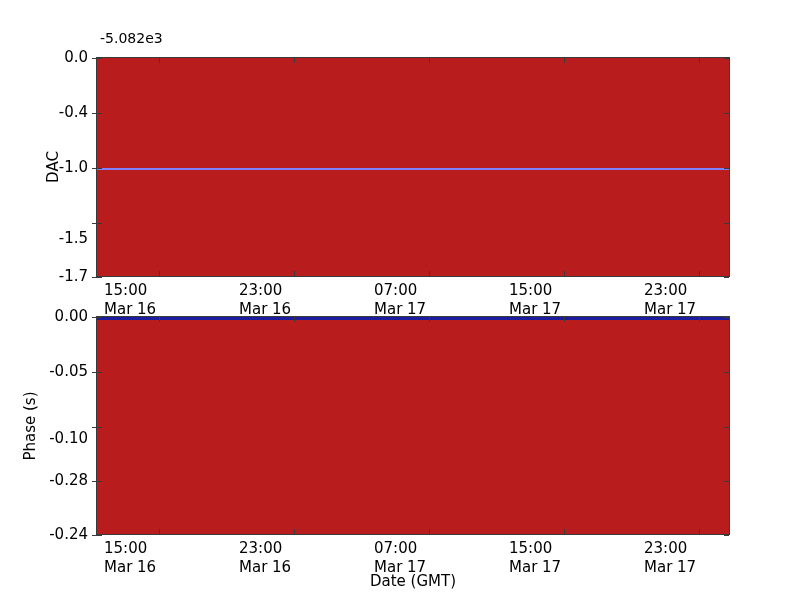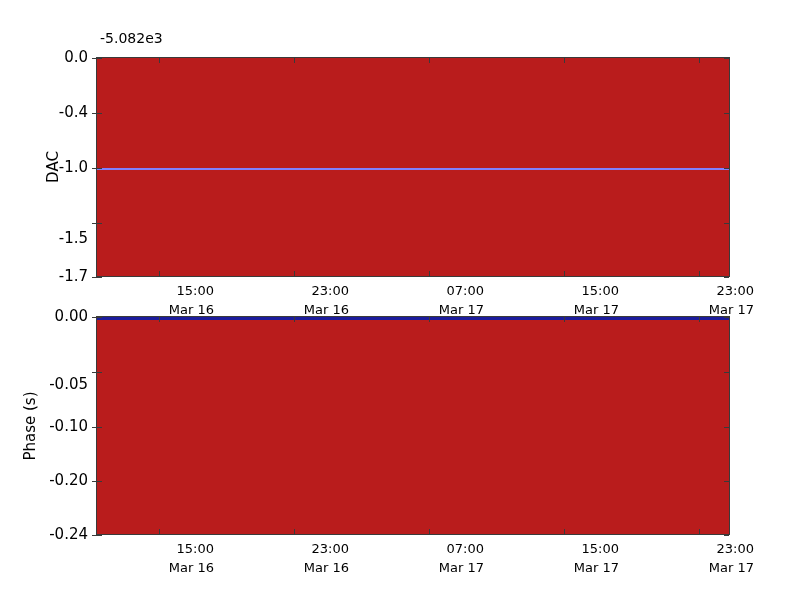--- a/index.html
+++ b/index.html
@@ -161,22 +161,22 @@
     width: 0;
     height: 5px;
     border-left: 1px solid #3a3a3a;
   }
   .xtick-label {
     position: absolute;
     top: 100%;
     margin-top: 5px;
     width: 110px;
     margin-left: -55px;
-    text-align: right;
-    font-size: 13px;
+    text-align: left;
+    font-size: 15px;
     line-height: 19px;
     white-space: nowrap;
   }
   .xtick-label span {
     display: block;
   }
 </style>
 </head>
 <body>
 
@@ -262,31 +262,31 @@
     </div>
 
     <div class="ytick" style="top:0px;"></div>
     <div class="ytick-in" style="top:0px;"></div>
     <div class="ytick-in-right" style="top:0px;"></div>
     <div class="ytick-label" style="top:0px;">0.00</div>
 
     <div class="ytick" style="top:55px;"></div>
     <div class="ytick-in" style="top:55px;"></div>
     <div class="ytick-in-right" style="top:55px;"></div>
-    <div class="ytick-label" style="top:68px;">-0.05</div>
+    <div class="ytick-label" style="top:55px;">-0.05</div>
 
     <div class="ytick" style="top:110px;"></div>
     <div class="ytick-in" style="top:110px;"></div>
     <div class="ytick-in-right" style="top:110px;"></div>
-    <div class="ytick-label" style="top:110px;">-0.10</div>
+    <div class="ytick-label" style="top:122px;">-0.10</div>
 
     <div class="ytick" style="top:164px;"></div>
     <div class="ytick-in" style="top:164px;"></div>
     <div class="ytick-in-right" style="top:164px;"></div>
-    <div class="ytick-label" style="top:164px;">-0.20</div>
+    <div class="ytick-label" style="top:164px;">-0.28</div>
 
     <div class="ytick" style="top:218px;"></div>
     <div class="ytick-in" style="top:218px;"></div>
     <div class="ytick-in-right" style="top:218px;"></div>
     <div class="ytick-label" style="top:218px;">-0.24</div>
 
     <div class="xtick-in" style="left:62px;"></div>
     <div class="xtick-in-top" style="left:62px;"></div>
     <div class="xtick-label" style="left:62px;">
       <span>15:00</span>
@@ -315,14 +315,15 @@
     </div>
 
     <div class="xtick-in" style="left:602px;"></div>
     <div class="xtick-in-top" style="left:602px;"></div>
     <div class="xtick-label" style="left:602px;">
       <span>23:00</span>
       <span>Mar 17</span>
     </div>
   </div>
 
+  <div class="xlabel">Date (GMT)</div>
 
 </div>
 
 </body></html>

